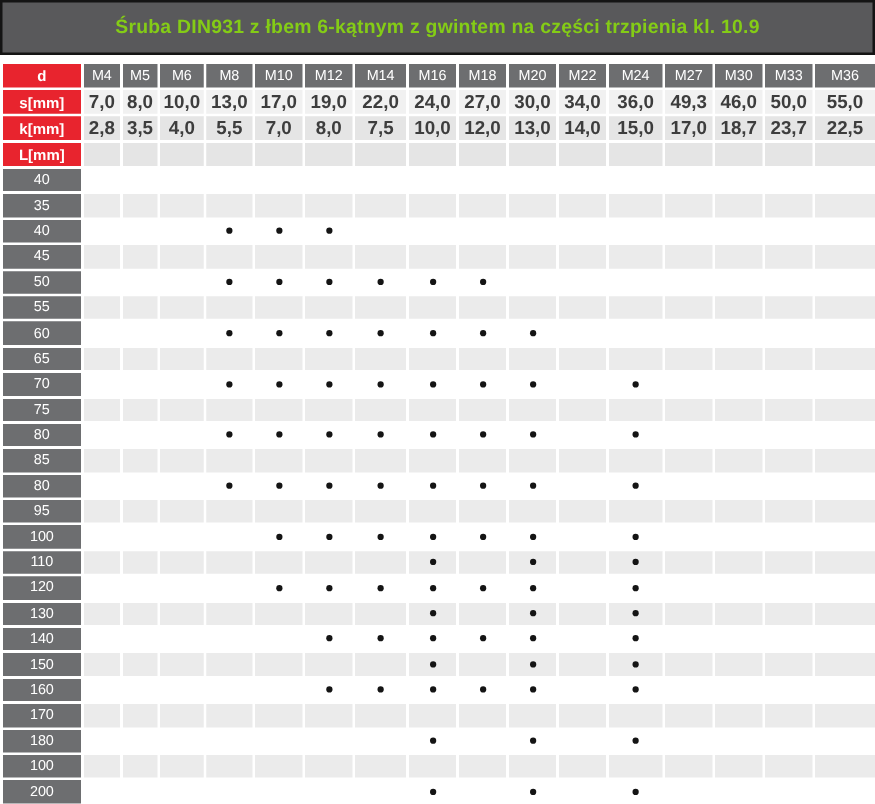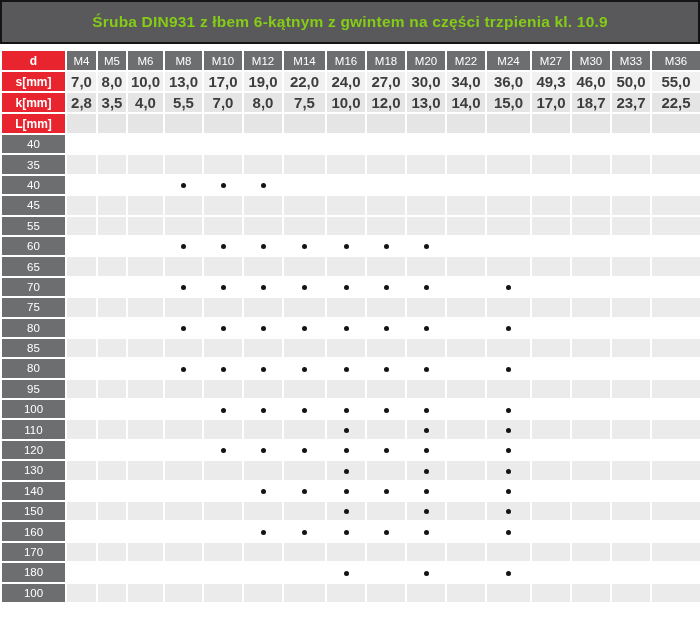--- a/index.html
+++ b/index.html
@@ -216,20 +216,39 @@
           <td class="a-cell"></td>
           <td class="a-cell"></td>
           <td class="a-cell"></td>
           <td class="a-cell"></td>
           <td class="a-cell"></td>
           <td class="a-cell"></td>
           <td class="a-cell"></td>
           <td class="a-cell"></td>
           <td class="a-cell"></td>
         </tr>
+        <tr class="len plain">
+          <th class="gray-label">50</th>
+          <td class="a-cell"></td>
+          <td class="a-cell"></td>
+          <td class="a-cell"></td>
+          <td class="a-cell"><span class="dot"></span></td>
+          <td class="a-cell"><span class="dot"></span></td>
+          <td class="a-cell"><span class="dot"></span></td>
+          <td class="a-cell"><span class="dot"></span></td>
+          <td class="a-cell"><span class="dot"></span></td>
+          <td class="a-cell"><span class="dot"></span></td>
+          <td class="a-cell"></td>
+          <td class="a-cell"></td>
+          <td class="a-cell"></td>
+          <td class="a-cell"></td>
+          <td class="a-cell"></td>
+          <td class="a-cell"></td>
+          <td class="a-cell"></td>
+        </tr>
         <tr class="len alt">
           <th class="gray-label">55</th>
           <td class="a-cell"></td>
           <td class="a-cell"></td>
           <td class="a-cell"></td>
           <td class="a-cell"></td>
           <td class="a-cell"></td>
           <td class="a-cell"></td>
           <td class="a-cell"></td>
           <td class="a-cell"></td>
@@ -572,20 +591,39 @@
           <td class="a-cell"></td>
           <td class="a-cell"></td>
           <td class="a-cell"></td>
           <td class="a-cell"></td>
           <td class="a-cell"></td>
           <td class="a-cell"></td>
           <td class="a-cell"></td>
           <td class="a-cell"></td>
           <td class="a-cell"></td>
           <td class="a-cell"></td>
+          <td class="a-cell"></td>
+          <td class="a-cell"></td>
+          <td class="a-cell"></td>
+          <td class="a-cell"></td>
+        </tr>
+        <tr class="len plain">
+          <th class="gray-label">200</th>
+          <td class="a-cell"></td>
+          <td class="a-cell"></td>
+          <td class="a-cell"></td>
+          <td class="a-cell"></td>
+          <td class="a-cell"></td>
+          <td class="a-cell"></td>
+          <td class="a-cell"></td>
+          <td class="a-cell"><span class="dot"></span></td>
+          <td class="a-cell"></td>
+          <td class="a-cell"><span class="dot"></span></td>
+          <td class="a-cell"></td>
+          <td class="a-cell"><span class="dot"></span></td>
           <td class="a-cell"></td>
           <td class="a-cell"></td>
           <td class="a-cell"></td>
           <td class="a-cell"></td>
         </tr>
       </tbody>
   </table>
 </div>
 
 </body></html>

